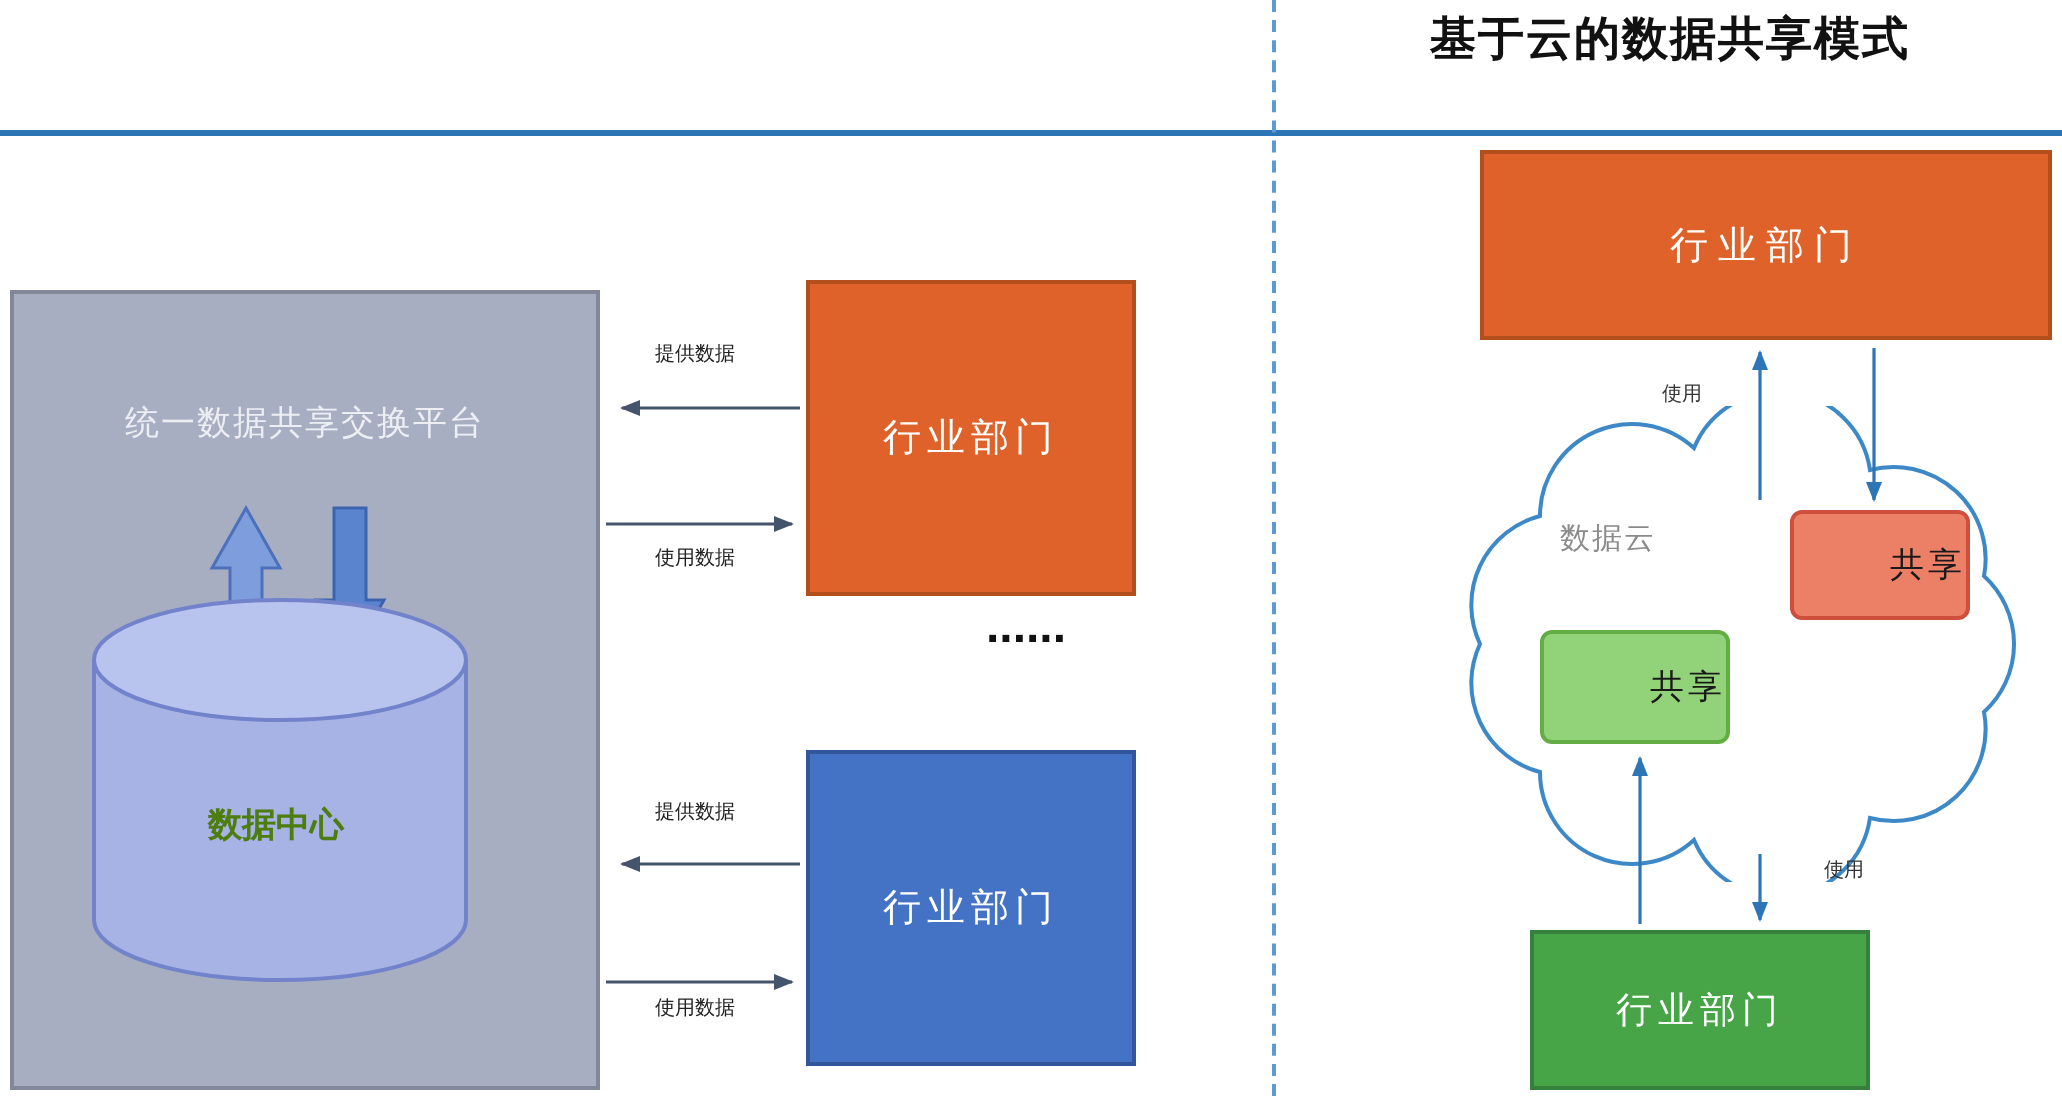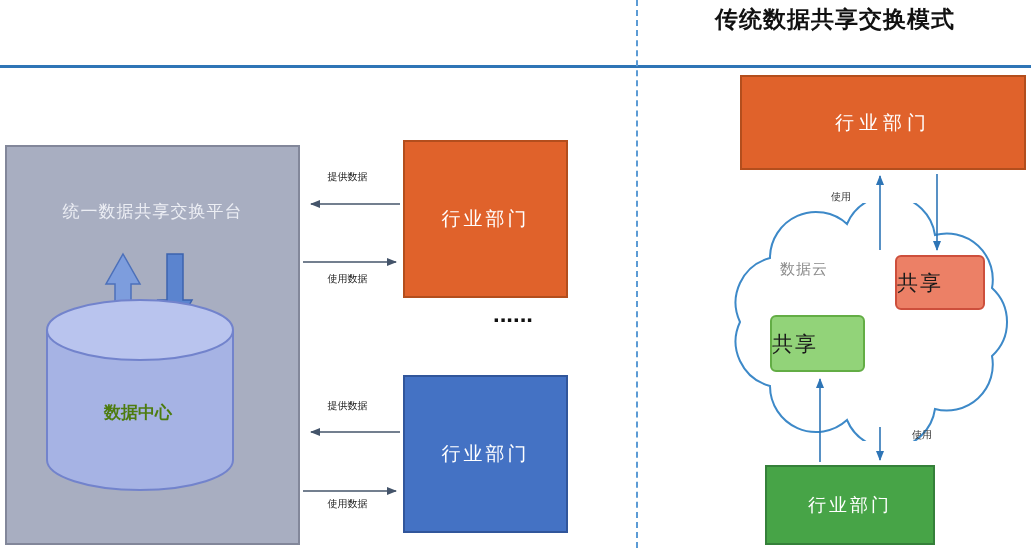--- a/index.html
+++ b/index.html
@@ -3,30 +3,30 @@
 <meta charset="utf-8">
 <style>
   html,body{margin:0;padding:0;background:#fff;}
   #page{position:relative;width:1031px;height:548px;background:#fff;
         font-family:"Liberation Sans",sans-serif;overflow:hidden;}
   .abs{position:absolute;}
   .title{font-size:23px;font-weight:bold;color:#111;text-align:center;letter-spacing:1px;}
   .dept{display:flex;align-items:center;justify-content:center;color:#fff;
         font-size:19px;letter-spacing:3px;box-sizing:border-box;}
   .small-label{font-size:10px;color:#222;text-align:center;}
-  .share{display:flex;align-items:center;justify-content:flex-start;font-size:21px;
+  .share{display:flex;align-items:center;justify-content:flex-end;font-size:17px;
          color:#1a1a1a;border-radius:6px;letter-spacing:2px;box-sizing:border-box;}
   svg{display:block;}
 </style>
 </head>
 <body>
 
 <div id="page">
 
-  <div class="abs title" style="left:660px;top:4px;width:350px;">传统数据共享交换模式</div>
+  <div class="abs title" style="left:660px;top:4px;width:350px;">基于云的数据共享模式</div>
   <div class="abs" style="left:0;top:65px;width:1031px;height:3px;background:#2e75b6;"></div>
   <div class="abs" style="left:636px;top:0;height:548px;width:0;border-left:2px dashed #5b9bd5;"></div>
 
   <div class="abs" style="left:5px;top:145px;width:295px;height:400px;background:#a8aec1;border:2px solid #82879a;box-sizing:border-box;"></div>
   <div class="abs" style="left:20px;top:200px;width:265px;text-align:center;font-size:17px;color:#eceef4;letter-spacing:1px;">统一数据共享交换平台</div>
 
   <svg class="abs" style="left:100px;top:252px;" width="100" height="80" viewBox="0 0 100 80">
     <polygon points="23,2 40,32 31,32 31,78 15,78 15,32 6,32" fill="#7d9ddd" stroke="#4c70ba" stroke-width="1.5"></polygon>
     <polygon points="67,2 83,2 83,48 92,48 75,78 58,48 67,48" fill="#5b84cf" stroke="#3c63ae" stroke-width="1.5"></polygon>
   </svg>

